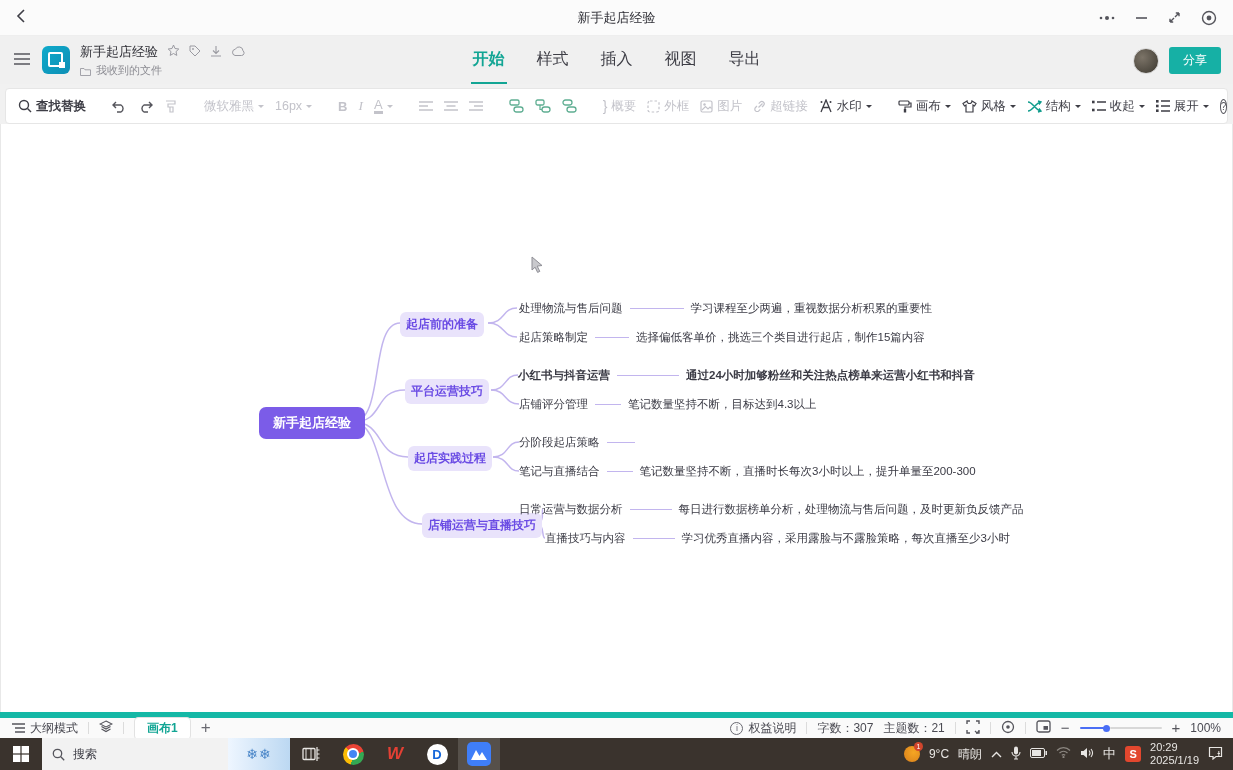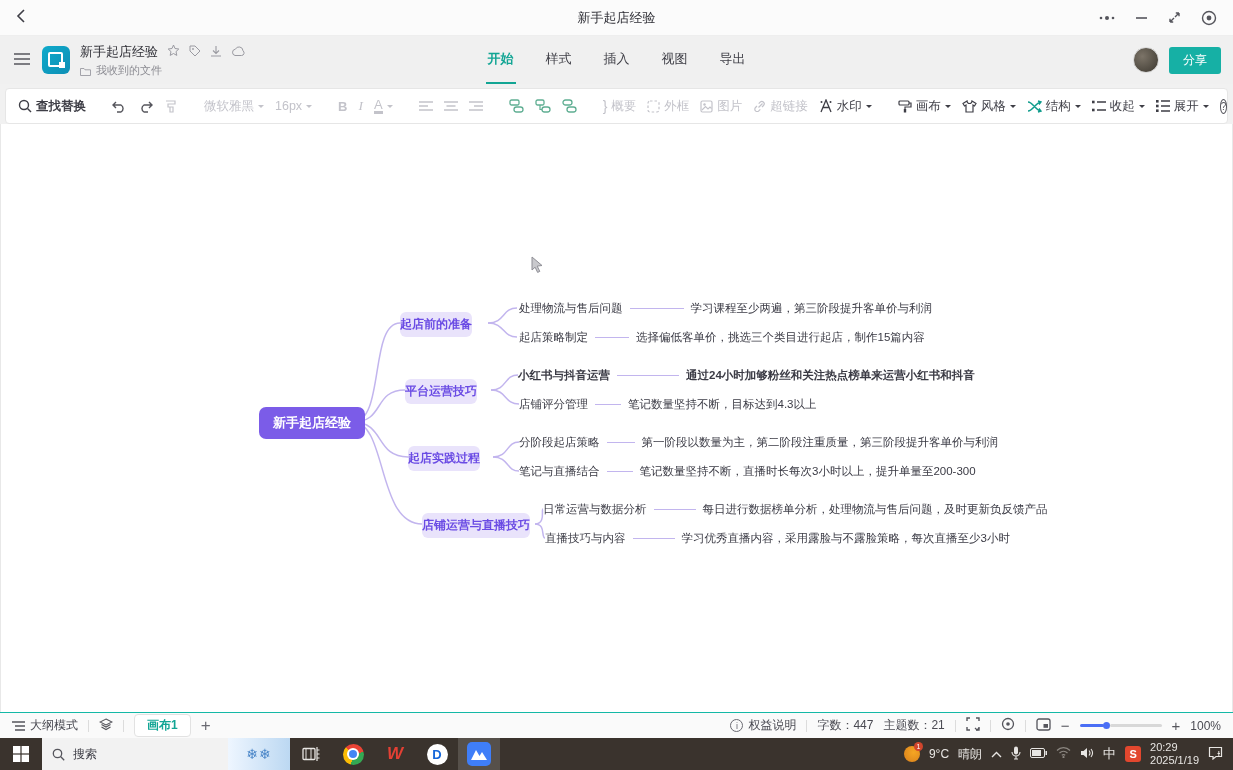--- a/index.html
+++ b/index.html
@@ -22,24 +22,24 @@
   .applogo { width:28px; height:28px; border-radius:6px; margin-left:12px;
     background:linear-gradient(135deg,#10aacb,#0d8fb5); position:relative; }
   .applogo::before { content:""; position:absolute; left:6px; top:6px; width:11px; height:11px;
     border:2px solid #fff; border-radius:2px; }
   .applogo::after { content:""; position:absolute; right:5px; bottom:6px; width:6px; height:6px; background:#fff; }
   .docmeta { margin-left:10px; display:flex; flex-direction:column; gap:2px; }
   .docrow1 { display:flex; align-items:center; gap:9px; }
   .doc-title { font-size:13px; color:#2f2f36; }
   .docrow2 { display:flex; align-items:flex-end; gap:5px; font-size:11px; color:#8b8b92; }
   .tabs { position:absolute; left:50%; transform:translateX(-50%); display:flex; gap:28px; align-items:center; height:100%; }
-  .tab { font-size:13px; color:#3e3e46; height:100%; display:flex; align-items:center; cursor:pointer;
+  .tab { font-size:16px; color:#3e3e46; height:100%; display:flex; align-items:center; cursor:pointer;
     border-bottom:2px solid transparent; padding:0 2px; }
   .tab.active { color:#12a594; font-weight:bold; border-bottom-color:#12a594; }
-  .hdr-right { margin-left:auto; display:flex; align-items:flex-start; gap:10px; padding-right:12px; }
+  .hdr-right { margin-left:auto; display:flex; align-items:flex-end; gap:10px; padding-right:12px; }
   .avatar { width:26px; height:26px; border-radius:50%;
     background:radial-gradient(circle at 35% 35%, #7c7468, #3b372f); border:1px solid #d9d9d9; }
   .share-btn { background:#16b0a5; color:#fff; font-size:12px; padding:5px 14px; border:none; border-radius:3px; cursor:pointer; }
 
   
   .toolbar { position:absolute; top:88px; left:5px; right:5px; height:36px; background:#fff;
     border:1px solid #e6e6e6; border-radius:4px; display:flex; align-items:center; padding:0 12px; gap:11px; }
   .tb-item { display:flex; align-items:center; gap:4px; font-size:12.5px; color:#3e3e46; cursor:pointer; white-space:nowrap; }
   .tb-item svg { display:block; }
   .tb-item.dis { color:#c3c3ca; cursor:default; }
@@ -51,30 +51,30 @@
   .qmark { width:15px; height:15px; border:1.2px solid #55555c; border-radius:50%; font-size:10px;
     display:flex; align-items:center; justify-content:center; color:#55555c; }
 
   
   .canvas { position:absolute; top:124px; left:0; width:1233px; height:588px; background:#ffffff;
     border-left:1px solid #e8e8e8; border-right:1px solid #e8e8e8; }
   .mm-svg { position:absolute; left:0; top:0; }
   .root-node { position:absolute; left:258px; top:283px; background:#7b5ce8; color:#fff; font-size:13px;
     font-weight:bold; padding:7px 14px; border-radius:7px; cursor:pointer; }
   .branch-node { position:absolute; background:#e9e3fb; color:#6a4be4; font-size:12px; font-weight:600;
-    padding:4px 0; border-radius:6px; cursor:pointer; white-space:nowrap; }
+    padding:4px 6px; border-radius:6px; cursor:pointer; white-space:nowrap; }
   .child-row { position:absolute; display:flex; align-items:center; font-size:11.5px; color:#3a3a44; white-space:nowrap; }
   .child-label { cursor:pointer; }
   .child-dash { height:0; border-top:1.5px solid #c2b5ee; margin:0 7px; }
   .child-detail { cursor:pointer; }
   .cursor { position:absolute; left:530px; top:132px; }
 
   
   .statusbar { position:absolute; top:712px; left:0; width:100%; height:26px; background:#fafafa;
-    border-top:1px solid #14b8a6; display:flex; align-items:center; font-size:12px; color:#4a4a52; padding:0 12px; }
+    border-top:6px solid #14b8a6; display:flex; align-items:center; font-size:12px; color:#4a4a52; padding:0 12px; }
   .sb-left, .sb-right { display:flex; align-items:center; gap:10px; }
   .sb-right { margin-left:auto; }
   .sb-div { width:1px; height:12px; background:#dcdcdc; }
   .canvas-tab { background:#fff; border:1px solid #e2e2e2; border-radius:4px; padding:2px 12px;
     color:#12a594; font-weight:bold; font-size:12px; cursor:pointer; }
   .icircle { width:13px; height:13px; border:1.1px solid #6a6a72; border-radius:50%; font-size:9px;
     display:flex; align-items:center; justify-content:center; color:#6a6a72; }
   .zoom-slider { display:flex; align-items:center; }
   .zs-fill { width:24px; height:2.5px; background:#4a6ef5; border-radius:2px; }
   .zs-knob { width:7px; height:7px; border-radius:50%; background:#4a6ef5; margin-left:-1px; }
@@ -368,48 +368,47 @@
     <div class="root-node">新手起店经验</div>
 
     <div class="branch-node" style="left:399px; top:188px;">起店前的准备</div>
     <div class="branch-node" style="left:404px; top:255px;">平台运营技巧</div>
     <div class="branch-node" style="left:407px; top:322px;">起店实践过程</div>
     <div class="branch-node" style="left:421px; top:389px;">店铺运营与直播技巧</div>
 
     <div class="child-row" style="left:518px; top:177px;">
       <span class="child-label">处理物流与售后问题</span>
       <span class="child-dash" style="width:54px;"></span>
-      <span class="child-detail">学习课程至少两遍，第三阶段提升客单价与利润</span>
+      <span class="child-detail">学习课程至少两遍，重视数据分析积累的重要性</span>
     </div>
     <div class="child-row" style="left:518px; top:206px;">
       <span class="child-label">起店策略制定</span>
       <span class="child-dash" style="width:34px;"></span>
       <span class="child-detail">选择偏低客单价，挑选三个类目进行起店，制作15篇内容</span>
     </div>
     <div class="child-row" style="left:517px; top:244px;font-weight:bold;">
       <span class="child-label">小红书与抖音运营</span>
       <span class="child-dash" style="width:62px;"></span>
       <span class="child-detail">通过24小时加够粉丝和关注热点榜单来运营小红书和抖音</span>
     </div>
     <div class="child-row" style="left:518px; top:273px;">
       <span class="child-label">店铺评分管理</span>
       <span class="child-dash" style="width:26px;"></span>
       <span class="child-detail">笔记数量坚持不断，目标达到4.3以上</span>
     </div>
     <div class="child-row" style="left:518px; top:311px;">
       <span class="child-label">分阶段起店策略</span>
       <span class="child-dash" style="width:28px;"></span>
-      <span class="child-detail">第一阶段以数量为主，第二阶段注重质量，第三阶段提升客单价与利润</span>
     </div>
     <div class="child-row" style="left:518px; top:340px;">
       <span class="child-label">笔记与直播结合</span>
       <span class="child-dash" style="width:26px;"></span>
       <span class="child-detail">笔记数量坚持不断，直播时长每次3小时以上，提升单量至200-300</span>
     </div>
-    <div class="child-row" style="left:542px; top:378px;">
+    <div class="child-row" style="left:518px; top:378px;">
       <span class="child-label">日常运营与数据分析</span>
       <span class="child-dash" style="width:42px;"></span>
       <span class="child-detail">每日进行数据榜单分析，处理物流与售后问题，及时更新负反馈产品</span>
     </div>
     <div class="child-row" style="left:544px; top:407px;">
       <span class="child-label">直播技巧与内容</span>
       <span class="child-dash" style="width:42px;"></span>
       <span class="child-detail">学习优秀直播内容，采用露脸与不露脸策略，每次直播至少3小时</span>
     </div>
 
@@ -433,21 +432,21 @@
       <div class="sb-div"></div>
       <span class="canvas-tab">画布1</span>
       <span class="pm" style="font-size:17px;color:#6a6a72;">+</span>
     </div>
     <div class="sb-right">
       <span style="display:flex;align-items:center;gap:5px;cursor:pointer;">
         <span class="icircle">i</span>
         <span>权益说明</span>
       </span>
       <div class="sb-div"></div>
-      <span><span>字数：</span><span>447</span></span>
+      <span><span>字数：</span><span>307</span></span>
       <span><span>主题数：</span><span>21</span></span>
       <div class="sb-div"></div>
       <span><svg width="14" height="14" viewBox="0 0 14 14">
             <path d="M1 4 V1 H4 M10 1 H13 V4 M13 10 V13 H10 M4 13 H1 V10" stroke="#55555c" stroke-width="1.4" fill="none"></path>
             <path d="M9 11 L11 13 L13 11" stroke="#55555c" stroke-width="1.2" fill="none"></path>
           </svg></span>
       <div class="sb-div"></div>
       <span><svg width="14" height="14" viewBox="0 0 14 14">
             <circle cx="7" cy="7" r="5.5" stroke="#55555c" stroke-width="1.3" fill="none"></circle>
             <circle cx="7" cy="7" r="1.8" fill="#55555c"></circle>

